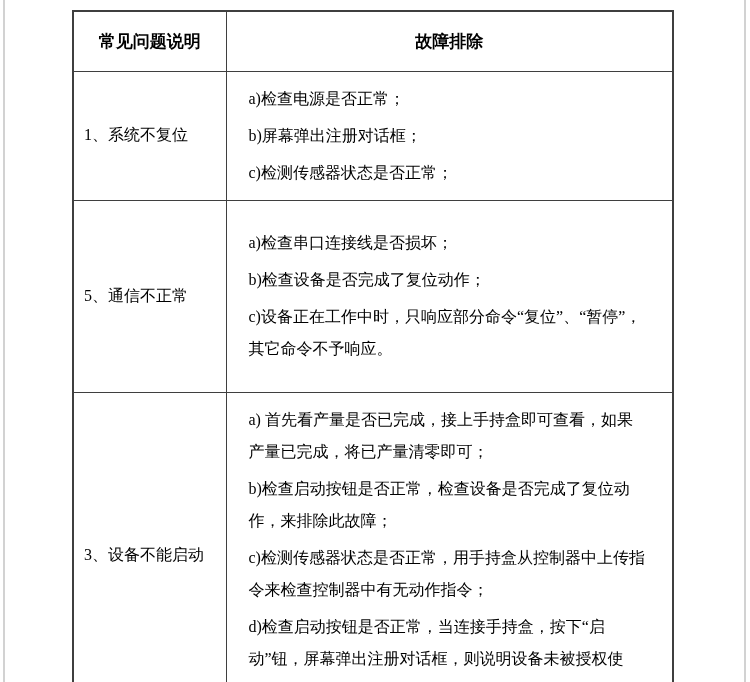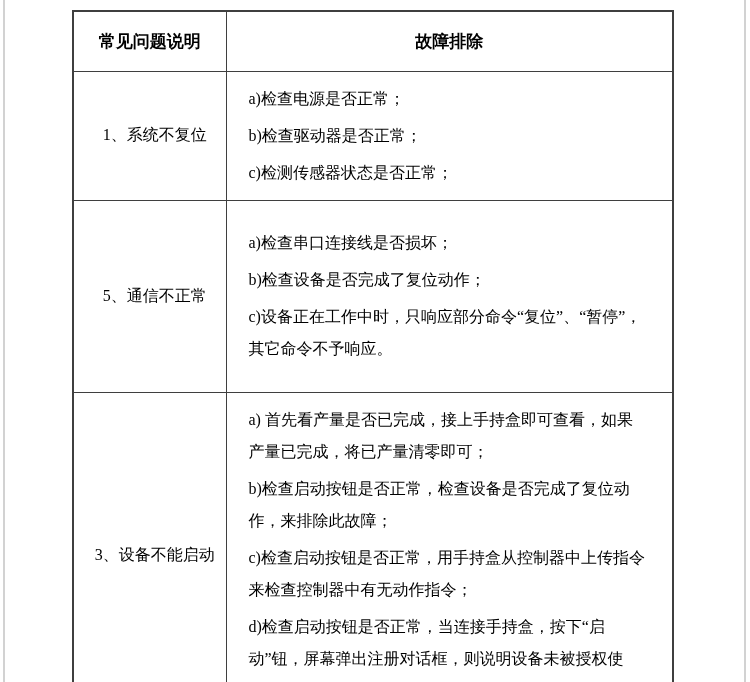--- a/index.html
+++ b/index.html
@@ -50,21 +50,21 @@
     font-weight: bold;
     font-size: 17px;
     text-align: center;
   }
   tr.body-row-1 { height: 116px; }
   tr.body-row-2 { height: 192px; }
   tr.body-row-3 { height: 280px; }
 
   td.problem-cell {
     padding-left: 10px;
-    text-align: center;
+    text-align: left;
   }
   td.solution-cell {
     padding: 6px 12px 6px 10px;
     text-align: left;
   }
   td.solution-cell p {
     line-height: 32px;
     margin: 5px 12px;
   }
 </style>
@@ -83,38 +83,38 @@
     <tbody>
         <tr class="header-row">
       <th>常见问题说明</th>
       <th>故障排除</th>
     </tr>
 
     <tr class="body-row-1">
       <td class="problem-cell">1、系统不复位</td>
       <td class="solution-cell">
         <p>a)检查电源是否正常；</p>
-        <p>b)检查驱动器是否正常；</p>
+        <p>b)屏幕弹出注册对话框；</p>
         <p>c)检测传感器状态是否正常；</p>
       </td>
     </tr>
 
     <tr class="body-row-2">
       <td class="problem-cell">5、通信不正常</td>
       <td class="solution-cell">
         <p>a)检查串口连接线是否损坏；</p>
         <p>b)检查设备是否完成了复位动作；</p>
         <p>c)设备正在工作中时，只响应部分命令“复位”、“暂停”，其它命令不予响应。</p>
       </td>
     </tr>
 
     <tr class="body-row-3">
       <td class="problem-cell">3、设备不能启动</td>
       <td class="solution-cell">
         <p>a) 首先看产量是否已完成，接上手持盒即可查看，如果产量已完成，将已产量清零即可；</p>
         <p>b)检查启动按钮是否正常，检查设备是否完成了复位动作，来排除此故障；</p>
-        <p>c)检查启动按钮是否正常，用手持盒从控制器中上传指令来检查控制器中有无动作指令；</p>
+        <p>c)检测传感器状态是否正常，用手持盒从控制器中上传指令来检查控制器中有无动作指令；</p>
         <p>d)检查启动按钮是否正常，当连接手持盒，按下“启动”钮，屏幕弹出注册对话框，则说明设备未被授权使用；</p>
       </td>
     </tr>
   </tbody>
     </table>
 </div>
 
 </body></html>

